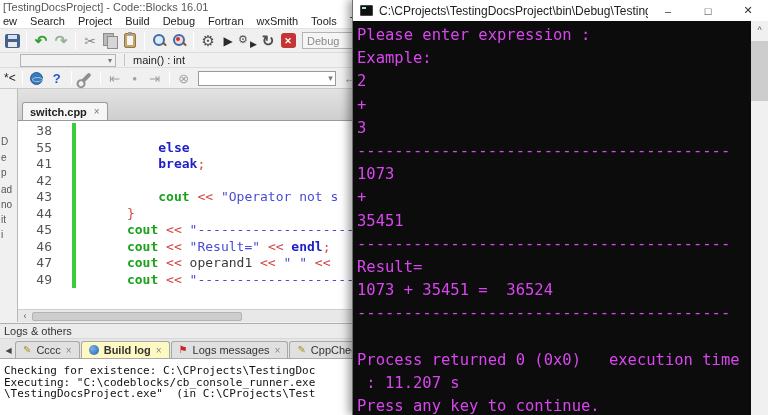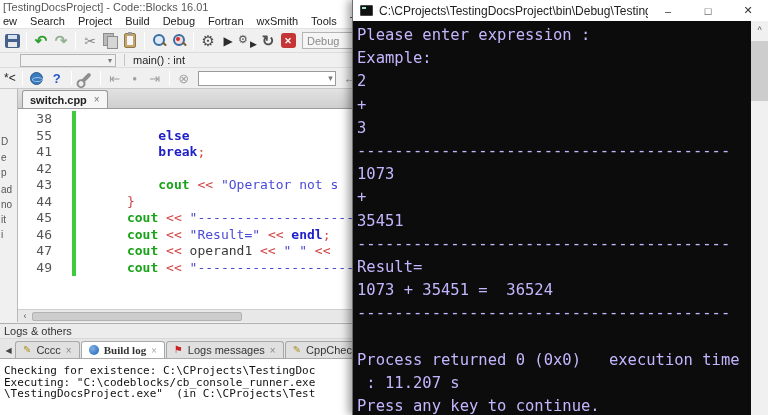--- a/index.html
+++ b/index.html
@@ -71,21 +71,21 @@
   .searchbox .dd{font-size:9px;color:#777;}
   .arrowg{color:#8f8f8f;font-weight:bold;font-size:13px;}
   .hl-pencil{color:#cc3030;font-size:13px;}
   .bluepen{width:4px;height:12px;background:#2a4fc0;border-radius:2px;transform:rotate(40deg);}
   .aa{color:#2244bb;font-weight:bold;font-size:11px;}
   
   .main-row{display:flex;height:233px;}
   .mgmt-sliver{width:18px;background:#f0f0f0;border-right:1px solid #b9b9b9;position:relative;overflow:hidden;}
   .mgmt-sliver span{position:absolute;left:1px;font-size:10px;color:#555;}
   .editor-col{width:334px;display:flex;flex-direction:column;background:#fff;}
-  .tabbar{height:20px;background:linear-gradient(#e2e2e2,#cfcfcf);display:flex;align-items:flex-end;
+  .tabbar{height:32px;background:linear-gradient(#e2e2e2,#cfcfcf);display:flex;align-items:flex-end;
           padding-left:4px;border-bottom:1px solid #9a9a9a;}
   .etab{height:18px;background:#f6f6f6;border:1px solid #9a9a9a;border-bottom:none;border-radius:3px 3px 0 0;
         display:flex;align-items:center;padding:0 7px;font-size:11px;font-weight:bold;color:#222;gap:7px;}
   .etab .x{color:#777;font-weight:normal;font-size:10px;}
   .editor{flex:1;overflow:hidden;font-family:"DejaVu Sans Mono",monospace;font-size:13px;line-height:16.5px;
           background:#fff;padding-top:2px;}
   .code-line{white-space:pre;display:flex;}
   .lnum{display:inline-block;width:40px;text-align:right;padding-right:6px;color:#555;flex:none;}
   .lgreen{display:inline-block;width:4px;background:#3ccc3c;margin-left:14px;margin-right:4px;flex:none;}
   .tok-d{color:#3a3a3a;}
@@ -99,21 +99,21 @@
   
   .logs{position:absolute;left:0;top:323px;width:768px;height:92px;background:#f0f0f0;border-top:1px solid #b0b0b0;}
   .logs-caption{height:15px;font-size:11px;color:#333;padding:1px 0 0 4px;background:#ececec;
                 border-bottom:1px solid #d8d8d8;}
   .logs-tabs{height:20px;display:flex;align-items:flex-end;padding-left:2px;background:#e6e6e6;
              border-bottom:1px solid #aaa;}
   .tab-scroll{width:13px;height:15px;font-size:8px;color:#444;display:flex;align-items:center;justify-content:center;}
   .ltab{height:17px;display:flex;align-items:center;gap:5px;padding:0 7px;font-size:11px;color:#333;
         background:#e0e0e0;border:1px solid #a8a8a8;border-bottom:none;border-radius:3px 3px 0 0;margin-right:1px;
         white-space:nowrap;}
-  .ltab.active{background:#ffffff;font-weight:bold;font-family:Liberation Serif, serif;}
+  .ltab.active{background:#fef9c3;font-weight:bold;}
   .ltab .x{color:#888;font-size:10px;font-weight:normal;}
   .ticon{font-size:10px;line-height:10px;}
   .ticon.pencil{color:#a89420;}
   .ticon.flag{color:#cc2222;}
   .ticon.buildlog{width:10px;height:10px;border-radius:50%;background:radial-gradient(circle at 35% 35%,#7db2e8,#1d5fb4);}
   .logs-content{background:#fff;height:56px;font-family:"DejaVu Sans Mono",monospace;font-size:11px;
                 line-height:11.6px;color:#111;padding:6px 0 0 4px;white-space:pre;overflow:hidden;}
   
   .console{position:absolute;left:352px;top:0;width:416px;height:415px;background:#0c0c0c;
            border-left:1px solid #6e6e6e;box-shadow:-4px 0 8px rgba(0,0,0,.35);}
@@ -303,21 +303,21 @@
 
   <div class="console">
     <div class="console-titlebar">
       <span class="con-icon"></span>
       <span class="con-title">C:\CProjects\TestingDocsProject\bin\Debug\TestingDocsProject.exe</span>
       <span class="con-btn">–</span>
       <span class="con-btn">□</span>
       <span class="con-btn">✕</span>
     </div>
     <div class="console-body">
-      <pre class="console-text" id="consoleText" style="background: rgb(12, 12, 12); color: #c4b5fd;">Please enter expression :
+      <pre class="console-text" id="consoleText" style="background: rgb(12, 12, 12); color: #d946ef;">Please enter expression :
 Example:
 2
 +
 3
 ----------------------------------------
 1073
 +
 35451
 ----------------------------------------
 Result=

